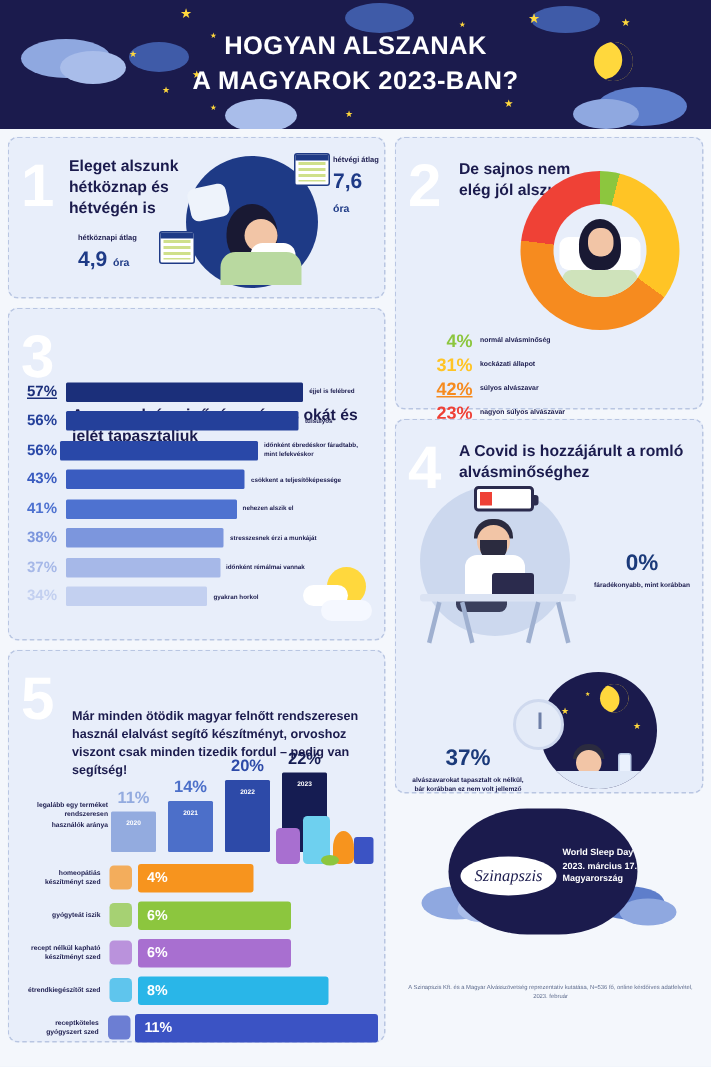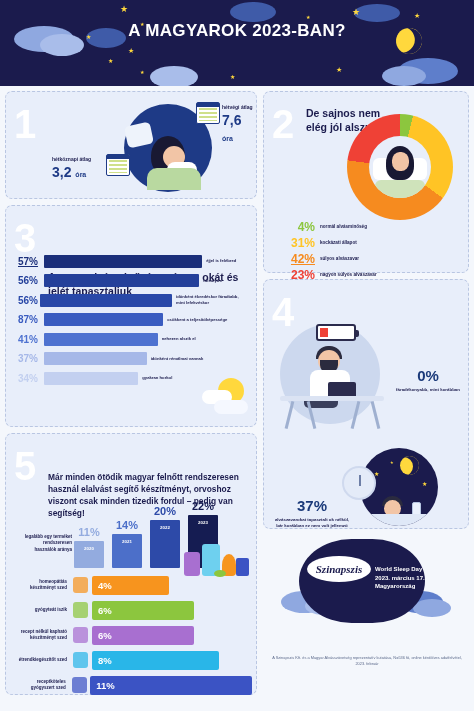--- a/index.html
+++ b/index.html
@@ -190,24 +190,24 @@
   .hicon { width:22px; height:20px; position:relative; }
   .hbar { height:19px; border-radius:2px; display:flex; align-items:center;
     padding-left:6px; color:#ffffff; font-size:9.5px; font-weight:bold; }
   .pills { position:absolute; right:6px; top:108px; width:66px; height:36px; }
 
   
   #footer { position:absolute; left:263px; top:535px; width:206px; height:160px;
     background:#f4f7fc; }
   .f-circle { position:absolute; left:36px; top:4px; width:126px; height:84px;
     border-radius:50%/60%; background:#1b1b4d; }
-  .f-logo { position:absolute; left:44px; top:21px; width:64px; height:26px;
+  .f-logo { position:absolute; left:44px; top:36px; width:64px; height:26px;
     border-radius:50%; background:#ffffff;
     display:flex; align-items:center; justify-content:center;
-    font-family:"Liberation Serif", serif; font-size:11px; font-weight:bold; color:#1b1b4d;
+    font-family:"Liberation Serif", serif; font-size:11px; font-weight:normal; color:#1b1b4d;
     font-style:italic; }
   .f-wsd { position:absolute; left:112px; top:30px; width:70px;
     color:#ffffff; font-size:6px; font-weight:bold; line-height:1.45; }
   .f-note { position:absolute; left:6px; top:120px; width:196px;
     font-size:3.9px; color:#5d6b8c; line-height:1.5; text-align:center; }
   .f-cloud { position:absolute; border-radius:50%; background:#8fa8e0; }
 </style>
 </head>
 <body>
 
@@ -228,47 +228,49 @@
     <div class="star" style="left:128px; top:47px; font-size:7px;">★</div>
     <div class="star" style="left:108px; top:58px; font-size:6px;">★</div>
     <div class="star" style="left:140px; top:70px; font-size:5px;">★</div>
     <div class="star" style="left:306px; top:15px; font-size:5px;">★</div>
     <div class="star" style="left:352px; top:8px;">★</div>
     <div class="star" style="left:414px; top:12px; font-size:7px;">★</div>
     <div class="star" style="left:230px; top:74px; font-size:6px;">★</div>
     <div class="star" style="left:336px; top:66px; font-size:7px;">★</div>
     <div class="star" style="left:140px; top:22px; font-size:5px;">★</div>
     <div class="title">
+      <div>HOGYAN ALSZANAK</div>
       <div>A MAGYAROK 2023-BAN?</div>
     </div>
   </div>
 
   <div class="card" id="card1">
     <div class="num" style="left:8px; top:12px;">1</div>
+    <div class="card-title" style="left:40px; top:12px; width:92px;">Eleget alszunk hétköznap és hétvégén is</div>
 
     <div class="c1-circle"></div>
     <div class="c1-pillow"></div>
     <div class="c1-person">
       <div class="c1-hair"></div>
       <div class="c1-face"></div>
       <div class="c1-shirt"></div>
       <div class="c1-body"></div>
     </div>
 
     <div class="cal" style="left:190px; top:10px;"></div>
     <div class="stat-lbl" style="left:216px; top:12px;">hétvégi átlag</div>
     <div class="stat-val" style="left:216px; top:20px;">
       <span>7,6</span>
       <small>óra</small>
     </div>
 
     <div class="cal" style="left:100px; top:62px;"></div>
     <div class="stat-lbl" style="left:46px; top:64px;">hétköznapi átlag</div>
     <div class="stat-val" style="left:46px; top:72px;">
-      <span>3,2</span>
+      <span>4,9</span>
       <small>óra</small>
     </div>
   </div>
 
   <div class="card" id="card2">
     <div class="num" style="left:8px; top:12px;">2</div>
     <div class="card-title" style="left:42px; top:14px; width:78px;">De sajnos nem elég jól alszunk</div>
 
     <div class="donut" id="donut-chart" style="background: conic-gradient(rgb(140, 198, 62) 0deg, rgb(140, 198, 62) 14.4deg, rgb(255, 196, 37) 14.4deg, rgb(255, 196, 37) 126deg, rgb(246, 139, 31) 126deg, rgb(246, 139, 31) 277.2deg, rgb(239, 65, 54) 277.2deg, rgb(239, 65, 54) 360deg);">
       <div class="donut-hole">
@@ -314,28 +316,33 @@
           <div class="bar3pct" style="color: rgb(36, 64, 154);">56%</div>
           <div class="bar3" style="width: 155.355px; background: rgb(36, 64, 154);"></div>
           <div class="bar3lbl" style="max-width: 72px;">túlsúlyos</div>
         </div>
         <div class="bar3row">
           <div class="bar3pct" style="color: rgb(41, 72, 168);">56%</div>
           <div class="bar3" style="width: 155.355px; background: rgb(41, 72, 168);"></div>
           <div class="bar3lbl" style="max-width: 72px;">időnként ébredéskor fáradtabb, mint lefekvéskor</div>
         </div>
         <div class="bar3row">
-          <div class="bar3pct" style="color: rgb(58, 92, 192);">87%</div>
+          <div class="bar3pct" style="color: rgb(58, 92, 192);">43%</div>
           <div class="bar3" style="width: 119.29px; background: rgb(58, 92, 192);"></div>
           <div class="bar3lbl" style="max-width: 72px;">csökkent a teljesítőképessége</div>
         </div>
         <div class="bar3row">
           <div class="bar3pct" style="color: rgb(78, 114, 208);">41%</div>
           <div class="bar3" style="width: 113.742px; background: rgb(78, 114, 208);"></div>
           <div class="bar3lbl" style="max-width: 72px;">nehezen alszik el</div>
+        </div>
+        <div class="bar3row">
+          <div class="bar3pct" style="color: rgb(124, 150, 221);">38%</div>
+          <div class="bar3" style="width: 105.419px; background: rgb(124, 150, 221);"></div>
+          <div class="bar3lbl" style="max-width: 72px;">stresszesnek érzi a munkáját</div>
         </div>
         <div class="bar3row">
           <div class="bar3pct" style="color: rgb(166, 184, 232);">37%</div>
           <div class="bar3" style="width: 102.645px; background: rgb(166, 184, 232);"></div>
           <div class="bar3lbl" style="max-width: 72px;">időnként rémálmai vannak</div>
         </div>
         <div class="bar3row">
           <div class="bar3pct" style="color: rgb(195, 208, 240);">34%</div>
           <div class="bar3" style="width: 94.3226px; background: rgb(195, 208, 240);"></div>
           <div class="bar3lbl" style="max-width: 72px;">gyakran horkol</div>
@@ -343,20 +350,21 @@
       </div>
     <div class="c3-moon">
       <div style="position:absolute; right:4px; top:0; width:26px; height:26px; border-radius:50%; background:#ffd83d;"></div>
       <div style="position:absolute; left:0; top:12px; width:30px; height:14px; border-radius:9px; background:#ffffff;"></div>
       <div style="position:absolute; left:12px; top:22px; width:34px; height:14px; border-radius:9px; background:#f5f8ff;"></div>
     </div>
   </div>
 
   <div class="card" id="card4">
     <div class="num" style="left:8px; top:12px;">4</div>
+    <div class="card-title" style="left:42px; top:14px; width:152px;">A Covid is hozzájárult a romló alvásminőséghez</div>
 
     <div class="c4-scene">
       <div class="c4-bg"></div>
       <div class="batt">
           <i></i>
         </div>
       <div class="c4-hair"></div>
       <div class="c4-head"></div>
       <div class="c4-beard"></div>
       <div class="c4-torso"></div>

